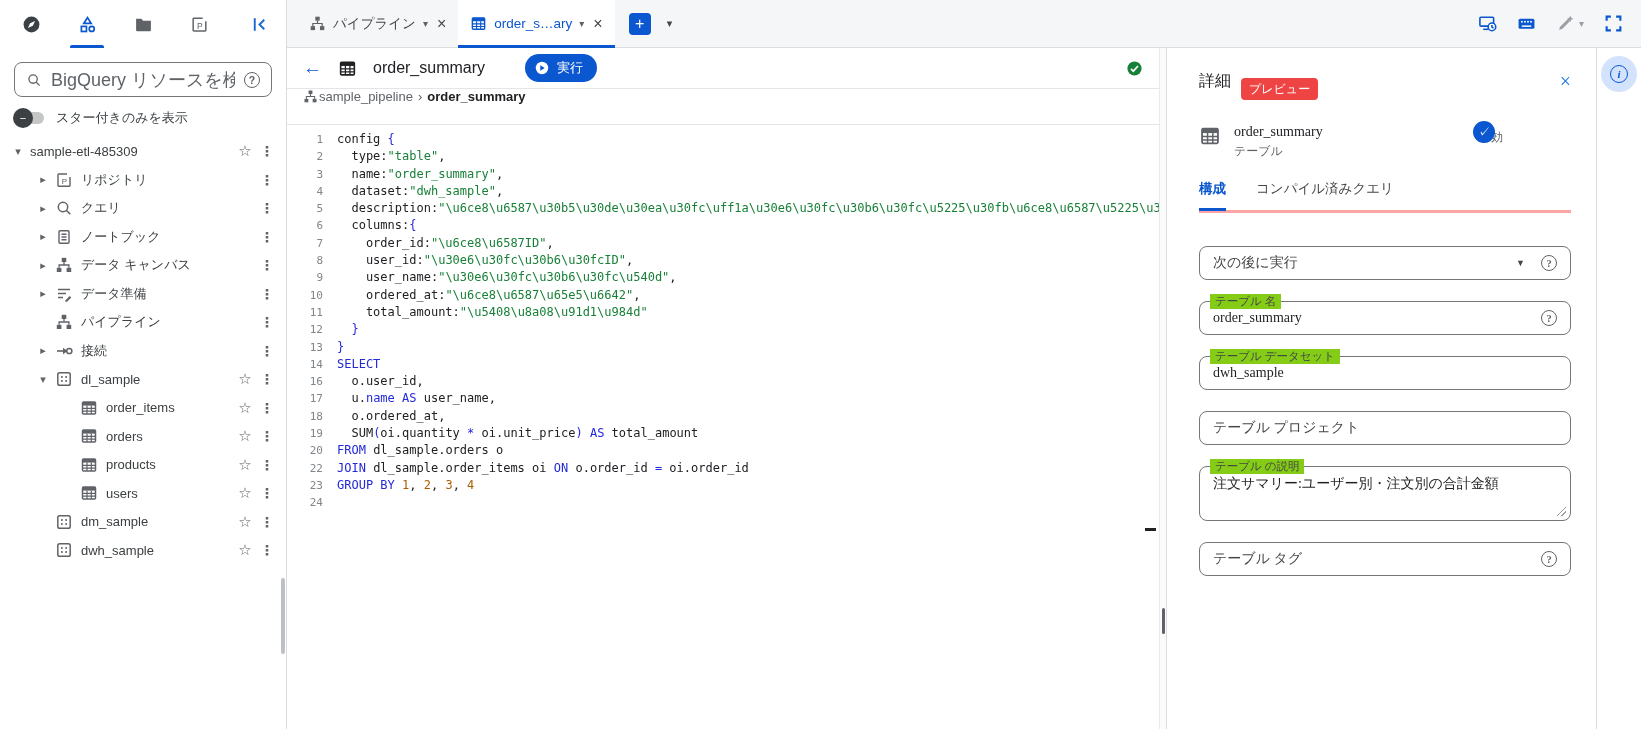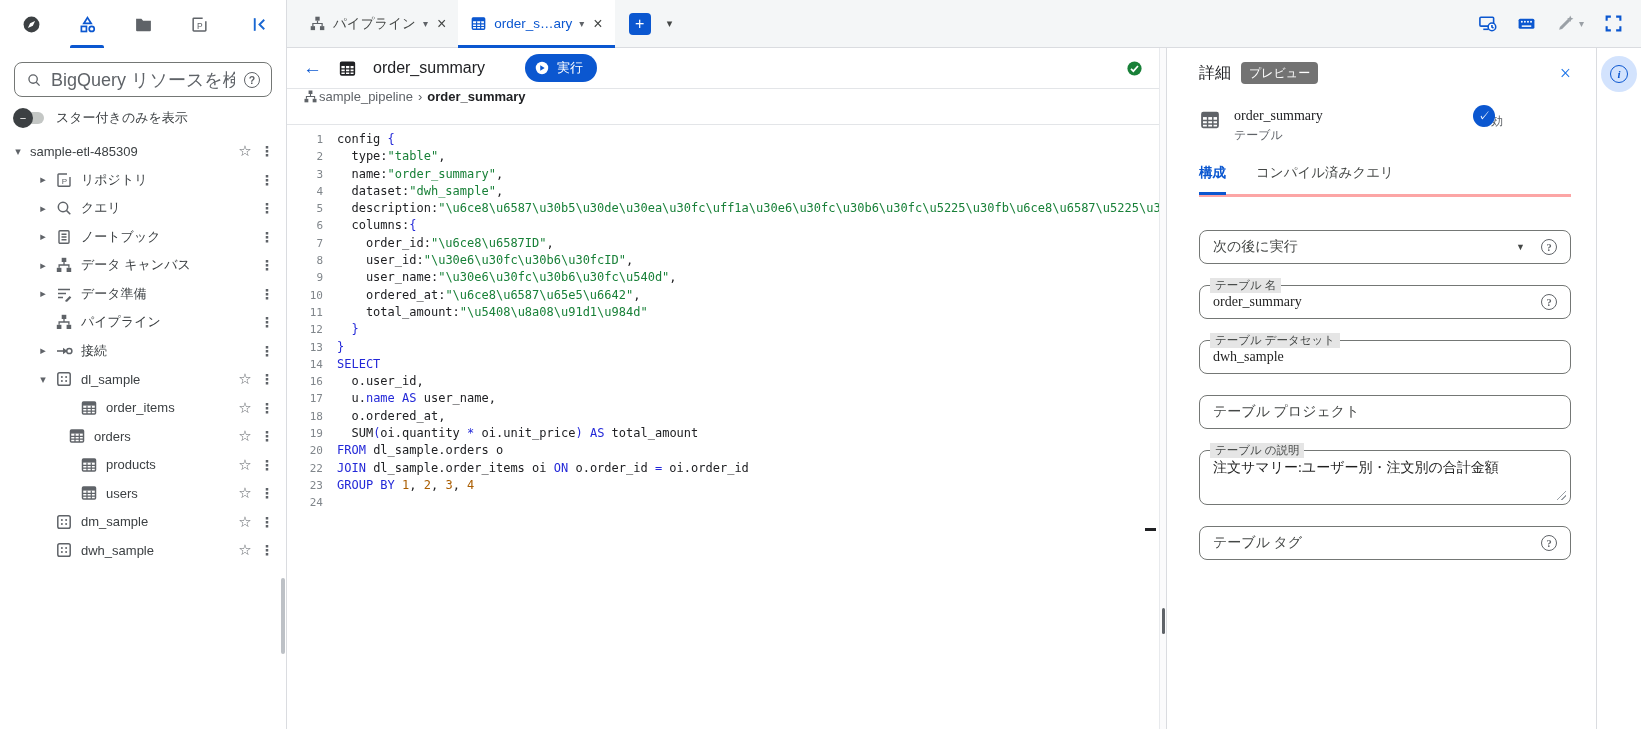--- a/index.html
+++ b/index.html
@@ -82,38 +82,38 @@
 
   
   .divider-col { width:7px; flex:none; background:#fbfbfc; border-left:1px solid #e8eaed; position:relative; cursor:col-resize; }
   .drag-handle { position:absolute; top:560px; left:2px; width:3px; height:26px; background:#5f6368; border-radius:2px; }
 
   
   .panel { width:430px; flex:none; border-left:1px solid #dadce0; background:#fff;
     padding:14px 25px 0 32px; display:flex; flex-direction:column;font-family:Liberation Serif, serif; }
   .panel-header { display:flex; align-items:center; }
   .panel-title { font-size:16px; color:#202124; }
-  .badge { margin-left:10px; background:#737373; color:#fff; font-size:12px; padding:2.5px 8px; border-radius:4px; }
+  .badge { margin-left:10px; background:#ef4444; color:#fff; font-size:12px; padding:2.5px 8px; border-radius:4px;margin-top:16px; }
   .panel-close { margin-left:auto; color:#1a73e8; font-size:20px; cursor:pointer; line-height:1; }
   .entity-row { margin-top:24px; display:flex; align-items:flex-start; position:relative; }
   .entity-icon { width:22px; height:22px; margin-right:13px; margin-top:1px; }
   .ename { font-size:14px; color:#202124; }
   .esub { font-size:12px; color:#5f6368; margin-top:3px; }
   .toggle-wrap { position:absolute; right:68px; top:0; text-align:center; }
   .sw-on { position:relative; width:30px; height:16px; background:#abc7f7; border-radius:8px; cursor:pointer; margin:0 auto; }
   .sw-on .knob { position:absolute; right:-4px; top:-3px; width:22px; height:22px; border-radius:50%;
     background:#0b57d0; color:#fff; font-size:12px; line-height:22px; text-align:center; }
   .toggle-label { font-size:12px; color:#5f6368; margin-top:5px; }
   .panel-tabs { margin-top:20px; display:flex; gap:30px; border-bottom:3px solid #fca5a5; }
   .ptab { padding-bottom:10px; font-size:13.5px; color:#444746; cursor:pointer; }
   .ptab.active { color:#0b57d0; font-weight:600; border-bottom:3px solid #0b57d0; margin-bottom:-1px; }
   .form { margin-top:33px; }
   .field { position:relative; border:1px solid #747775; border-radius:8px; height:34px;
     display:flex; align-items:center; padding:0 13px; margin-bottom:21px; font-size:14px; color:#1f1f1f; cursor:text; }
-  .flabel { position:absolute; top:-8px; left:10px; background:#e5e5e5; padding:0 5px; font-size:11.5px; color:#444746; white-space:nowrap; }
+  .flabel { position:absolute; top:-8px; left:10px; background:#84cc16; padding:0 5px; font-size:11.5px; color:#444746; white-space:nowrap; }
   .fval { white-space:nowrap; overflow:hidden; }
   .fval.muted { color:#444746; }
   .fcaret { margin-left:auto; font-size:9px; color:#444746; }
   .fhelp { margin-left:16px; flex:none; }
   .fhelp.auto { margin-left:auto; }
   .field.textarea { height:55px; align-items:flex-start; padding-top:8px; }
   .resize-grip { position:absolute; right:4px; bottom:4px; width:9px; height:9px;
     background:linear-gradient(135deg,transparent 45%,#9aa0a6 45%,#9aa0a6 55%,transparent 55%,transparent 72%,#9aa0a6 72%,#9aa0a6 82%,transparent 82%); }
 
   
@@ -369,21 +369,21 @@
               <svg viewBox="0 0 18 18">
                 <rect x="2.5" y="3" width="13" height="12" rx="1" fill="none" stroke="#5f6368" stroke-width="1.5"></rect>
                 <rect x="2.5" y="3" width="13" height="3.6" fill="#5f6368"></rect>
                 <path d="M7 6.6 V15 M11.3 6.6 V15 M2.5 9.4 H15.5 M2.5 12.2 H15.5" stroke="#5f6368" stroke-width="1.2" fill="none"></path>
               </svg>
             </span>
             <span class="tr-label">order_items</span>
             <span class="tr-star">☆</span>
             <span class="tr-menu">⋮</span>
           </div>
-          <div class="tree-row" style="padding-left: 44px;">
+          <div class="tree-row" style="padding-left: 56px;">
             <span class="tr-caret"></span>
             <span class="tr-icon ic">
               <svg viewBox="0 0 18 18">
                 <rect x="2.5" y="3" width="13" height="12" rx="1" fill="none" stroke="#5f6368" stroke-width="1.5"></rect>
                 <rect x="2.5" y="3" width="13" height="3.6" fill="#5f6368"></rect>
                 <path d="M7 6.6 V15 M11.3 6.6 V15 M2.5 9.4 H15.5 M2.5 12.2 H15.5" stroke="#5f6368" stroke-width="1.2" fill="none"></path>
               </svg>
             </span>
             <span class="tr-label">orders</span>
             <span class="tr-star">☆</span>

